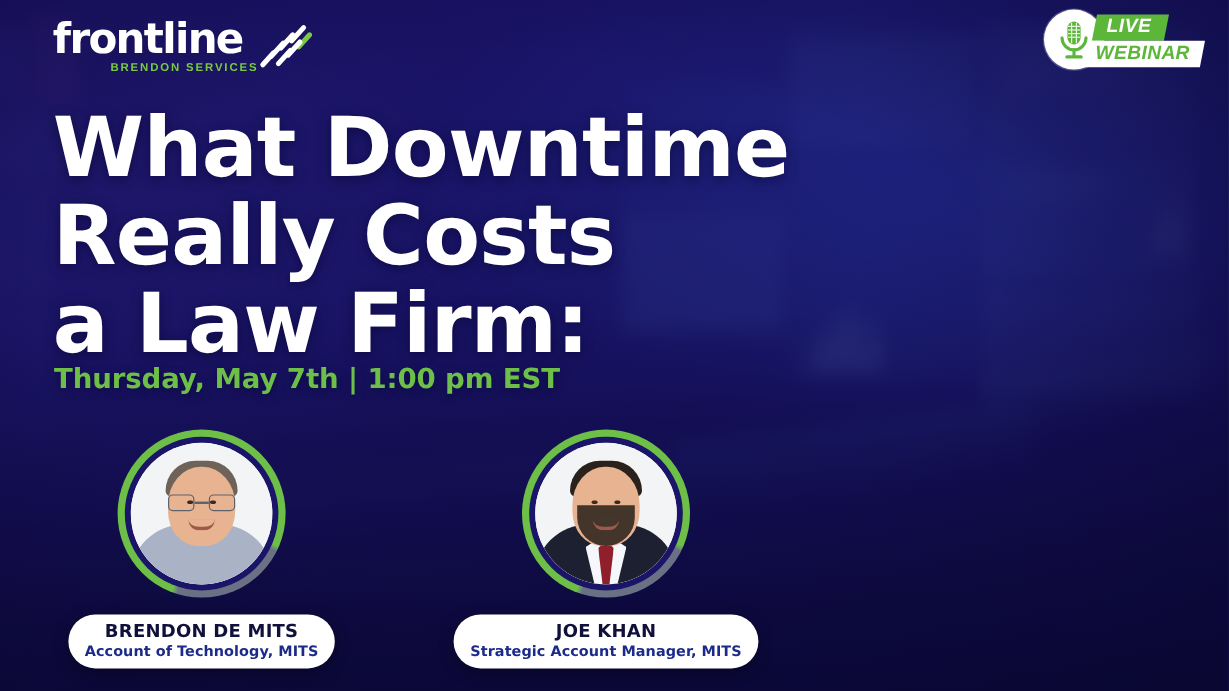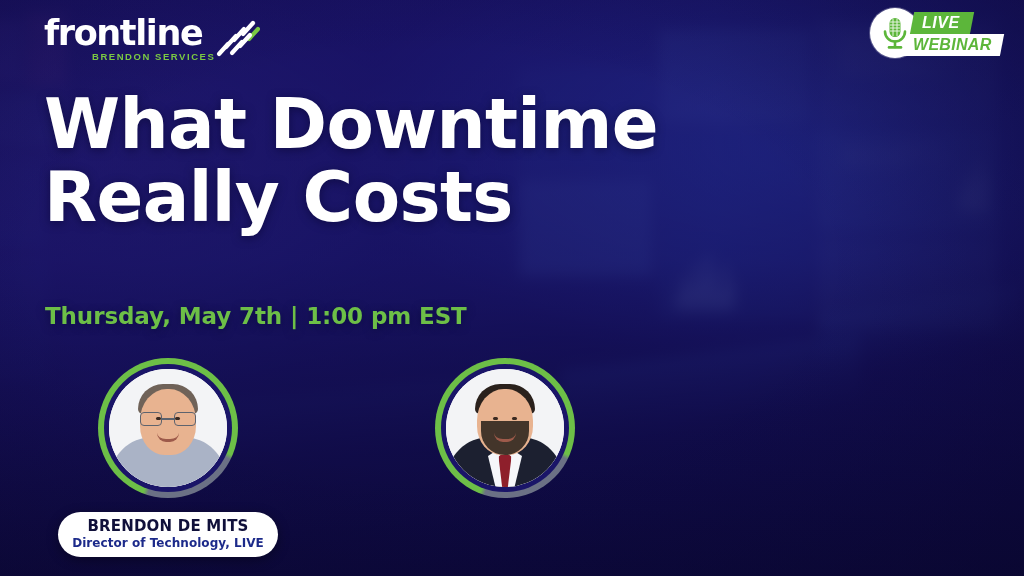--- a/index.html
+++ b/index.html
@@ -328,20 +328,21 @@
     <div class="banner-live">
       <span>LIVE</span>
     </div>
     <div class="banner-webinar">
       <span>WEBINAR</span>
     </div>
   </div>
 
   <div class="headline">
     <div>What Downtime Really Costs</div>
+    <div>a Law Firm:</div>
   </div>
 
 
   <div class="datetime">Thursday, May 7th | 1:00 pm EST</div>
 
   <div class="speaker s0">
     <div class="ring-wrap">
       <div class="ring"></div>
       <div class="ring-gap"></div>
       <div class="photo">
@@ -357,21 +358,21 @@
               <i></i>
               <b></b>
               <i></i>
             </div>
           <div class="smile"></div>
         </div>
       </div>
     </div>
     <div class="plate">
       <div class="nm">BRENDON DE MITS</div>
-      <div class="rl">Director of Technology, LIVE</div>
+      <div class="rl">Account of Technology, MITS</div>
     </div>
   </div>
 
   <div class="speaker s1">
     <div class="ring-wrap">
       <div class="ring"></div>
       <div class="ring-gap"></div>
       <div class="photo">
         <div class="pf pf1">
           <div class="bgw"></div>
@@ -381,15 +382,19 @@
           <div class="neck"></div>
           <div class="hair"></div>
           <div class="head"></div>
           <div class="beard"></div>
           <div class="eye l"></div>
             <div class="eye r"></div>
           <div class="smile"></div>
         </div>
       </div>
     </div>
+    <div class="plate">
+      <div class="nm">JOE KHAN</div>
+      <div class="rl">Strategic Account Manager, MITS</div>
+    </div>
   </div>
 
 </div>
 
 </body></html>

